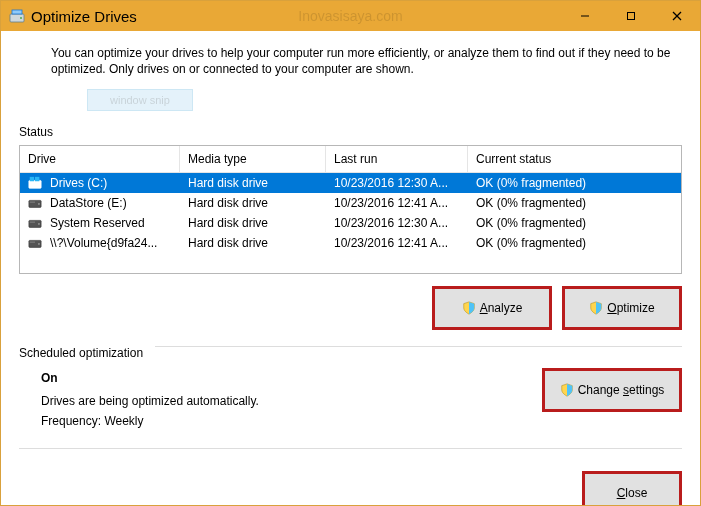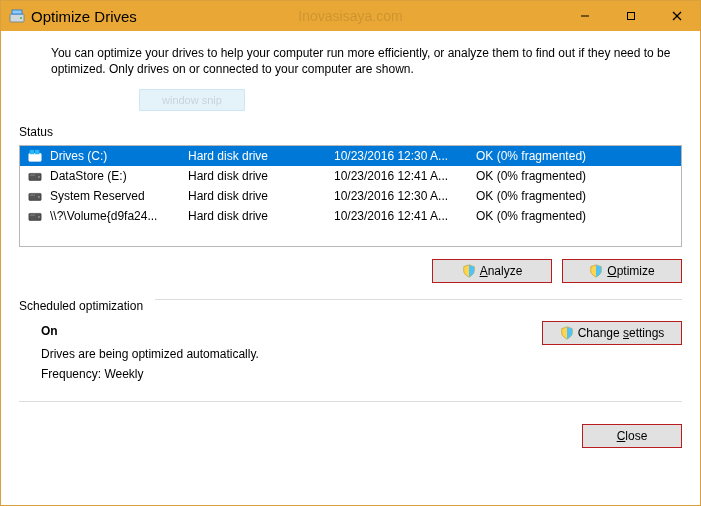--- a/index.html
+++ b/index.html
@@ -68,21 +68,21 @@
     margin-bottom: 14px;
   }
   .ghost-btn-inner {
     display: inline-block;
     padding: 4px 22px;
     background: #cfe8f6;
     color: rgba(0,0,0,0.25);
     border: 1px solid #a6d4ec;
     font-size: 11px;
     opacity: 0.55;
-    margin-left: 120px;
+    margin-left: 68px;
   }
   .section-label {
     color: #000;
     margin-bottom: 6px;
   }
   .section-header-line {
     display: flex;
     align-items: flex-start;
     margin: 16px 0 8px 0;
   }
@@ -146,23 +146,23 @@
     display: inline-flex;
   }
   .btn-row {
     display: flex;
     justify-content: flex-end;
     gap: 10px;
     margin-top: 12px;
   }
   .btn {
     min-width: 120px;
-    padding: 4px 12px;
+    padding: 12px 12px;
     background: #e1e1e1;
-    border: 1px solid #b91c1c;
+    border: 3px solid #b91c1c;
     font-size: 12px;
     display: inline-flex;
     align-items: center;
     justify-content: center;
     gap: 4px;
     cursor: pointer;
   }
   .shield {
     width: 14px; height: 14px; display: inline-flex;
   }
@@ -224,20 +224,26 @@
 <div class="content">
   <p class="intro">You can optimize your drives to help your computer run more efficiently, or analyze them to find out if they need to be optimized. Only drives on or connected to your computer are shown.</p>
 
   <div class="ghost-btn">
     <span class="ghost-btn-inner">window snip</span>
   </div>
 
   <div class="section-label">Status</div>
 
   <div class="drive-table">
+    <div class="drive-header">
+      <div class="col c-drive">Drive</div>
+      <div class="col c-media">Media type</div>
+      <div class="col c-last">Last run</div>
+      <div class="col c-status">Current status</div>
+    </div>
     <div class="drive-body" id="drive-body">
         <div class="drive-row selected">
           <div class="col c-drive">
             <span class="drive-icon">
               <svg viewBox="0 0 16 16">
                 <rect x="1" y="5" width="14" height="9" rx="1" fill="#fff" stroke="#fff" stroke-width="0.8"></rect>
                 <rect x="2" y="1" width="5" height="5" fill="#29b6f6"></rect>
                 <rect x="8" y="1" width="5" height="5" fill="#29b6f6"></rect>
               </svg>
             </span>

